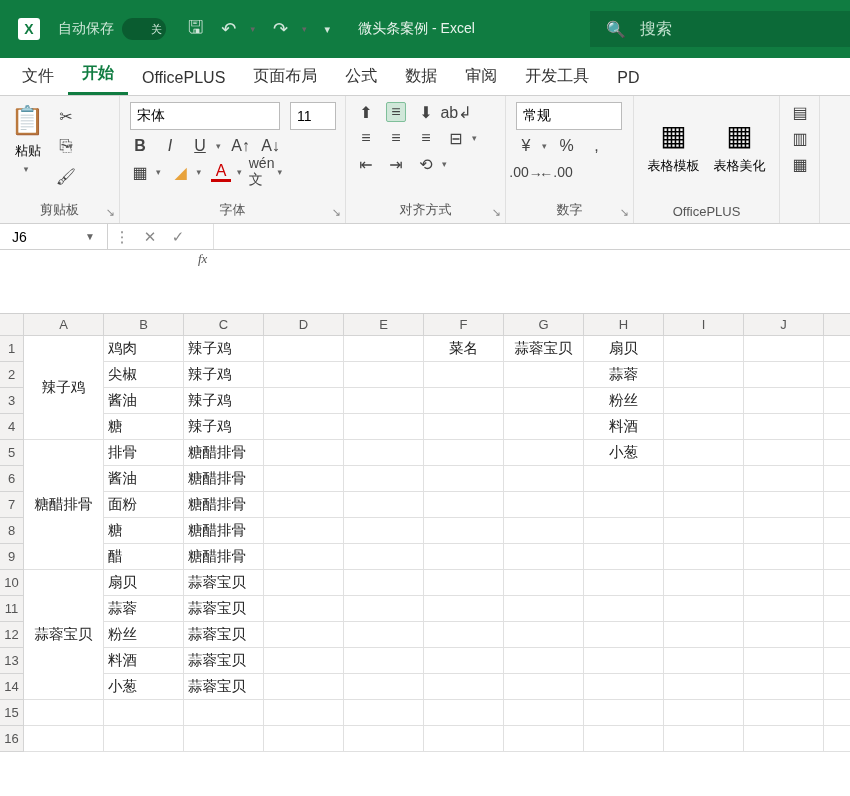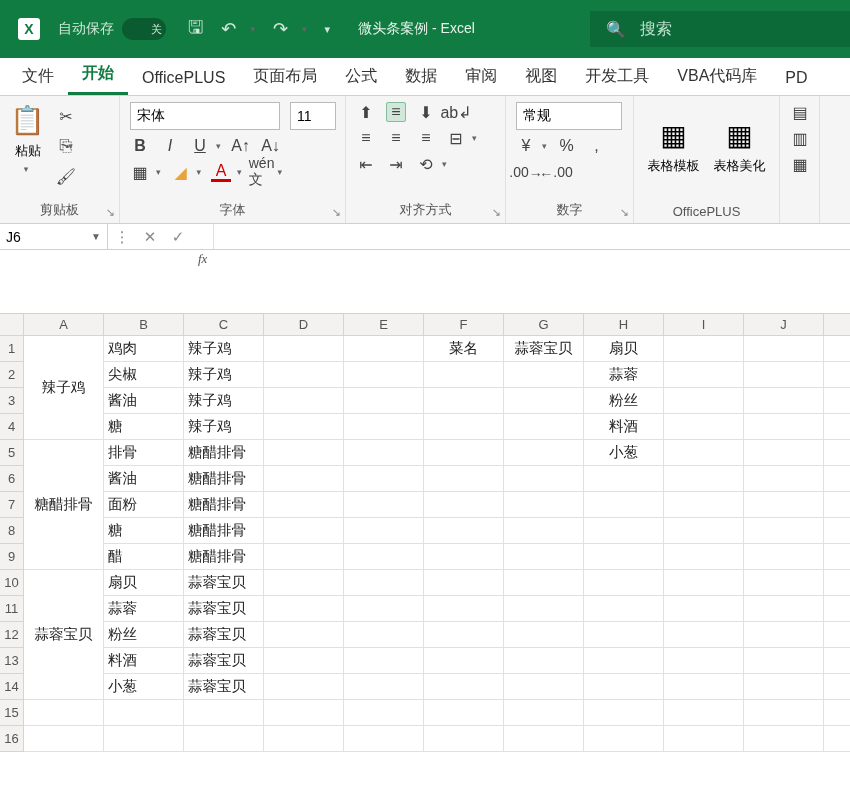--- a/index.html
+++ b/index.html
@@ -34,21 +34,21 @@
 .ribbon .big .ico { width:36px; height:36px; display:flex; align-items:center; justify-content:center; font-size:28px; }
 .ribbon select, .ribbon .combo { height: 26px; border: 1px solid #bbb; background: #fff; font-size: 14px; padding: 13px 6px; }
 .ribbon .font-name { width: 150px; }
 .ribbon .font-size { width: 46px; }
 .ribbon .numfmt { width: 106px; }
 .ribbon .align-active { background:#d0e7d9; border:1px solid #7fbf9a; border-radius:2px; }
 .mini-caret { font-size:9px; color:#666; margin-left:-4px; }
 
 
 .fbar { height: 26px; border-bottom: 1px solid #d0d0d0; display: flex; align-items: stretch; }
-.fbar .namebox { width: 108px; border-right: 1px solid #d0d0d0; display:flex; align-items:center; padding:0 6px; font-size:14px; justify-content:space-between; }
+.fbar .namebox { width: 108px; border-right: 1px solid #d0d0d0; display:flex; align-items:center; padding:0 12px; font-size:14px; justify-content:space-between; }
 .fbar .namebox .caret { font-size:10px; color:#666; }
 .fbar .fxarea { display:flex; align-items:center; }
 .fbar .fxbtn { width:28px; text-align:center; color:#888; font-size:15px; cursor:pointer; }
 .fbar .fx { font-style:italic; font-family:serif; color:#555; padding:0 6px;margin-top:45px; }
 .fbar .fedit { flex:1; border-left:1px solid #e0e0e0; }
 
 
 .fexpand { height: 64px; border-bottom: 1px solid #d0d0d0; background:#fff; }
 
 
@@ -86,23 +86,21 @@
 </div>
 
 <div class="tabs" id="tabs">
     <div class="tab">文件</div>
     <div class="tab active">开始</div>
     <div class="tab">OfficePLUS</div>
     <div class="tab">页面布局</div>
     <div class="tab">公式</div>
     <div class="tab">数据</div>
     <div class="tab">审阅</div>
-    <div class="tab">视图</div>
     <div class="tab">开发工具</div>
-    <div class="tab">VBA代码库</div>
     <div class="tab">PD</div>
   </div>
 
 <div class="ribbon">
 
   <div class="group" style="width:120px;">
     <div class="row" style="height:88px; align-items:flex-start;">
       <div class="big">
         <div class="ico">📋</div>
         <span>粘贴</span>

